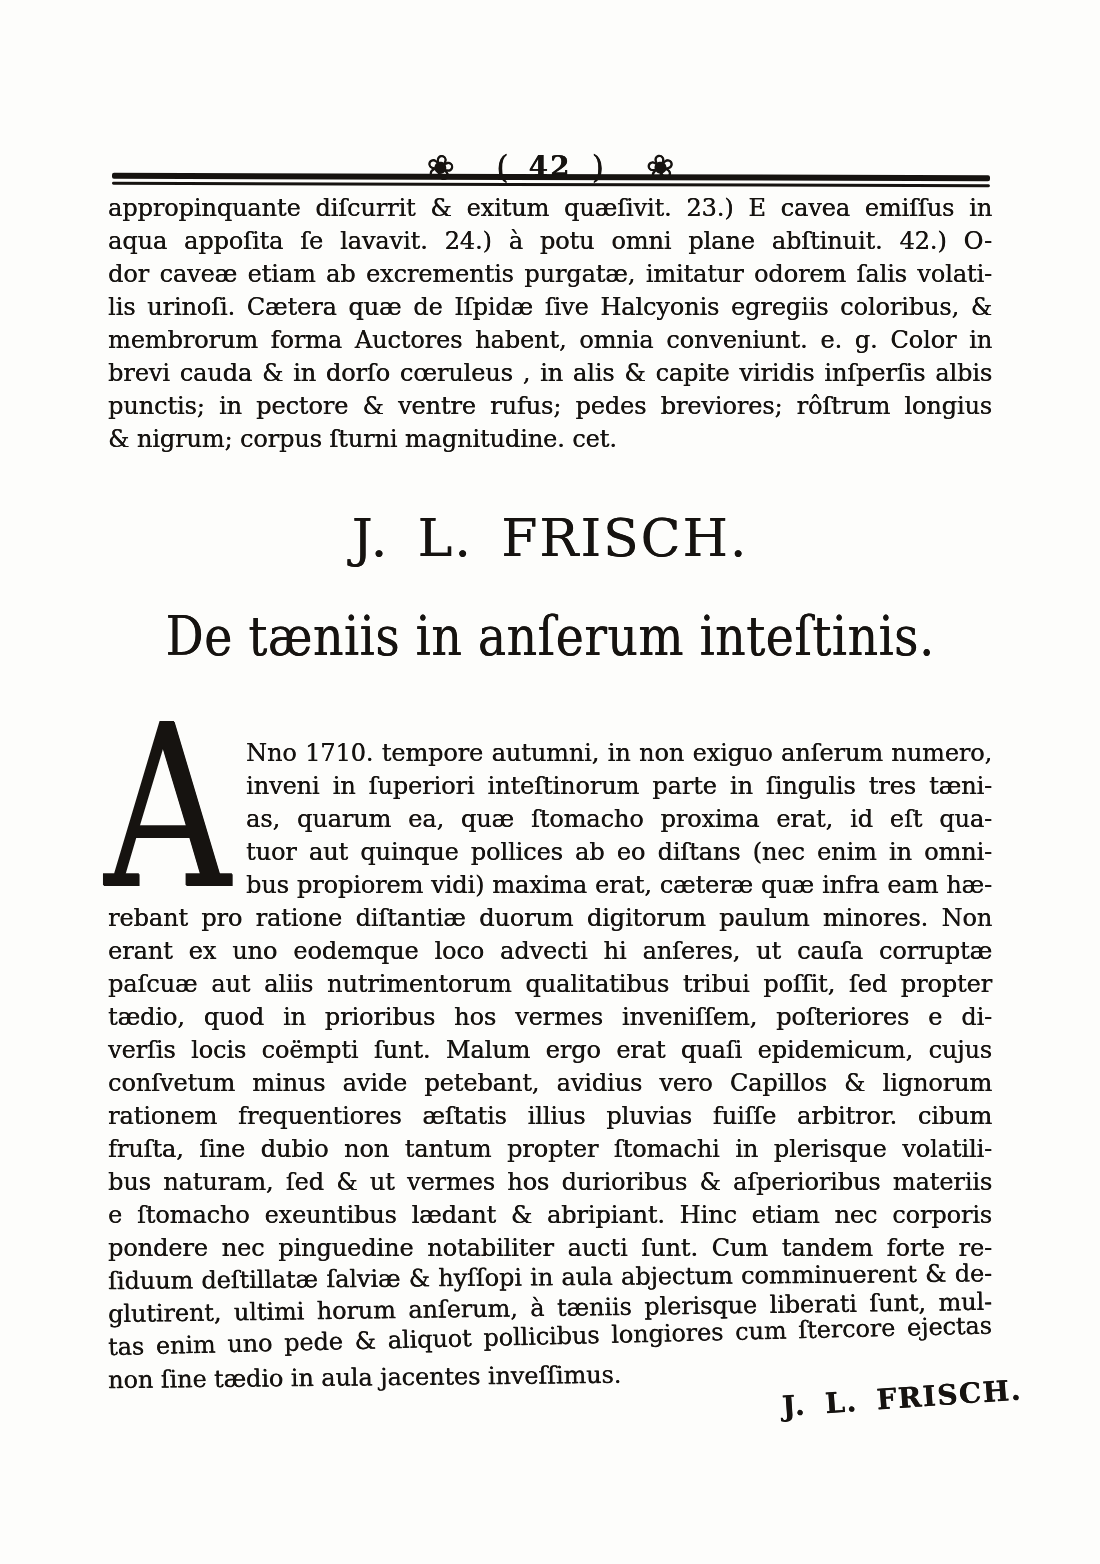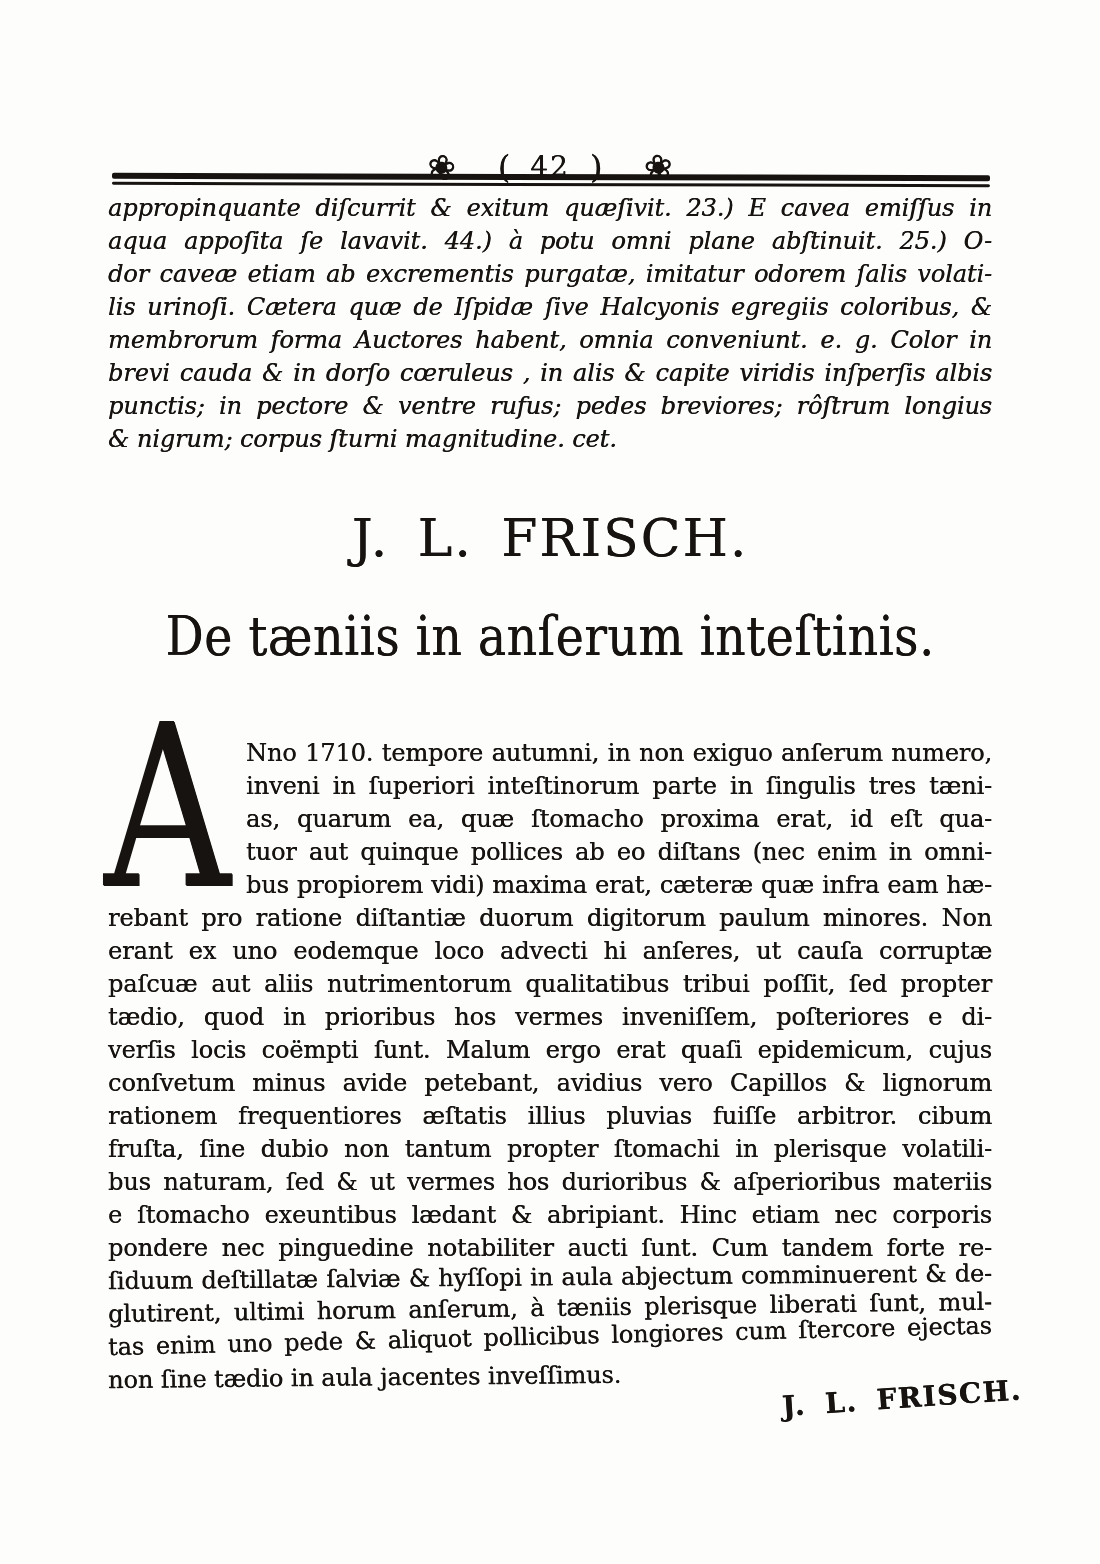--- a/index.html
+++ b/index.html
@@ -22,35 +22,35 @@
     position:absolute;top:134px;left:0;width:100%;
     display:flex;justify-content:center;align-items:center;
     font-size:30px;
   }
   .hdr .orn{
     font-family:"DejaVu Sans",sans-serif;
     font-size:34px;line-height:1;margin:0 42px;
     transform:rotate(10deg);
   }
   .hdr .orn.right{transform:rotate(-8deg);}
-  .hdr .pn{margin:16px 20px;letter-spacing:2px;font-weight:normal;font-size:28px;}
+  .hdr .pn{margin:16px 20px;letter-spacing:2px;font-weight:bold;font-size:28px;}
   .hdr .par{font-size:32px;}
 
   
   .rule{
     position:absolute;top:174px;left:112px;width:878px;
     transform:rotate(0.15deg);
   }
   .rule .bar1{height:6px;background:var(--ink);border-radius:2px;}
   .rule .bar2{height:3px;background:var(--ink);margin-top:3px;border-radius:2px;}
 
   
   .intro{
     position:absolute;top:192px;left:108px;width:884px;
-    font-size:24px;line-height:33px;letter-spacing:-0.1px;font-style:italic;
+    font-size:24px;line-height:33px;letter-spacing:-0.1px;
   }
   .tline{white-space:normal;}
   .j{text-align:justify;text-align-last:justify;}
 
   .author{
     position:absolute;top:510px;left:0;width:100%;
     text-align:center;font-size:52px;line-height:1.1;
     letter-spacing:2px;word-spacing:10px;
   }
   .title{
@@ -100,21 +100,21 @@
     <span class="orn right">❀</span>
   </div>
 
   <div class="rule">
     <div class="bar1"></div>
     <div class="bar2"></div>
   </div>
 
   <div class="intro print">
     <div class="tline j">appropinquante diſcurrit &amp; exitum quæſivit.  23.) E cavea emiſſus in</div>
-    <div class="tline j">aqua appoſita ſe lavavit.  44.) à potu omni plane abſtinuit.  25.) O-</div>
+    <div class="tline j">aqua appoſita ſe lavavit.  24.) à potu omni plane abſtinuit.  42.) O-</div>
     <div class="tline j">dor caveæ etiam ab excrementis purgatæ, imitatur odorem ſalis volati-</div>
     <div class="tline j">lis urinoſi.  Cætera quæ de Iſpidæ ſive Halcyonis egregiis coloribus, &amp;</div>
     <div class="tline j">membrorum forma Auctores habent, omnia conveniunt. e. g. Color in</div>
     <div class="tline j">brevi cauda &amp; in dorſo cœruleus , in alis &amp; capite viridis inſperſis albis</div>
     <div class="tline j">punctis; in pectore &amp; ventre rufus; pedes breviores; rôſtrum longius</div>
     <div class="tline">&amp; nigrum; corpus ſturni magnitudine. cet.</div>
   </div>
 
   <div class="author print">J. L. FRISCH.</div>
 

